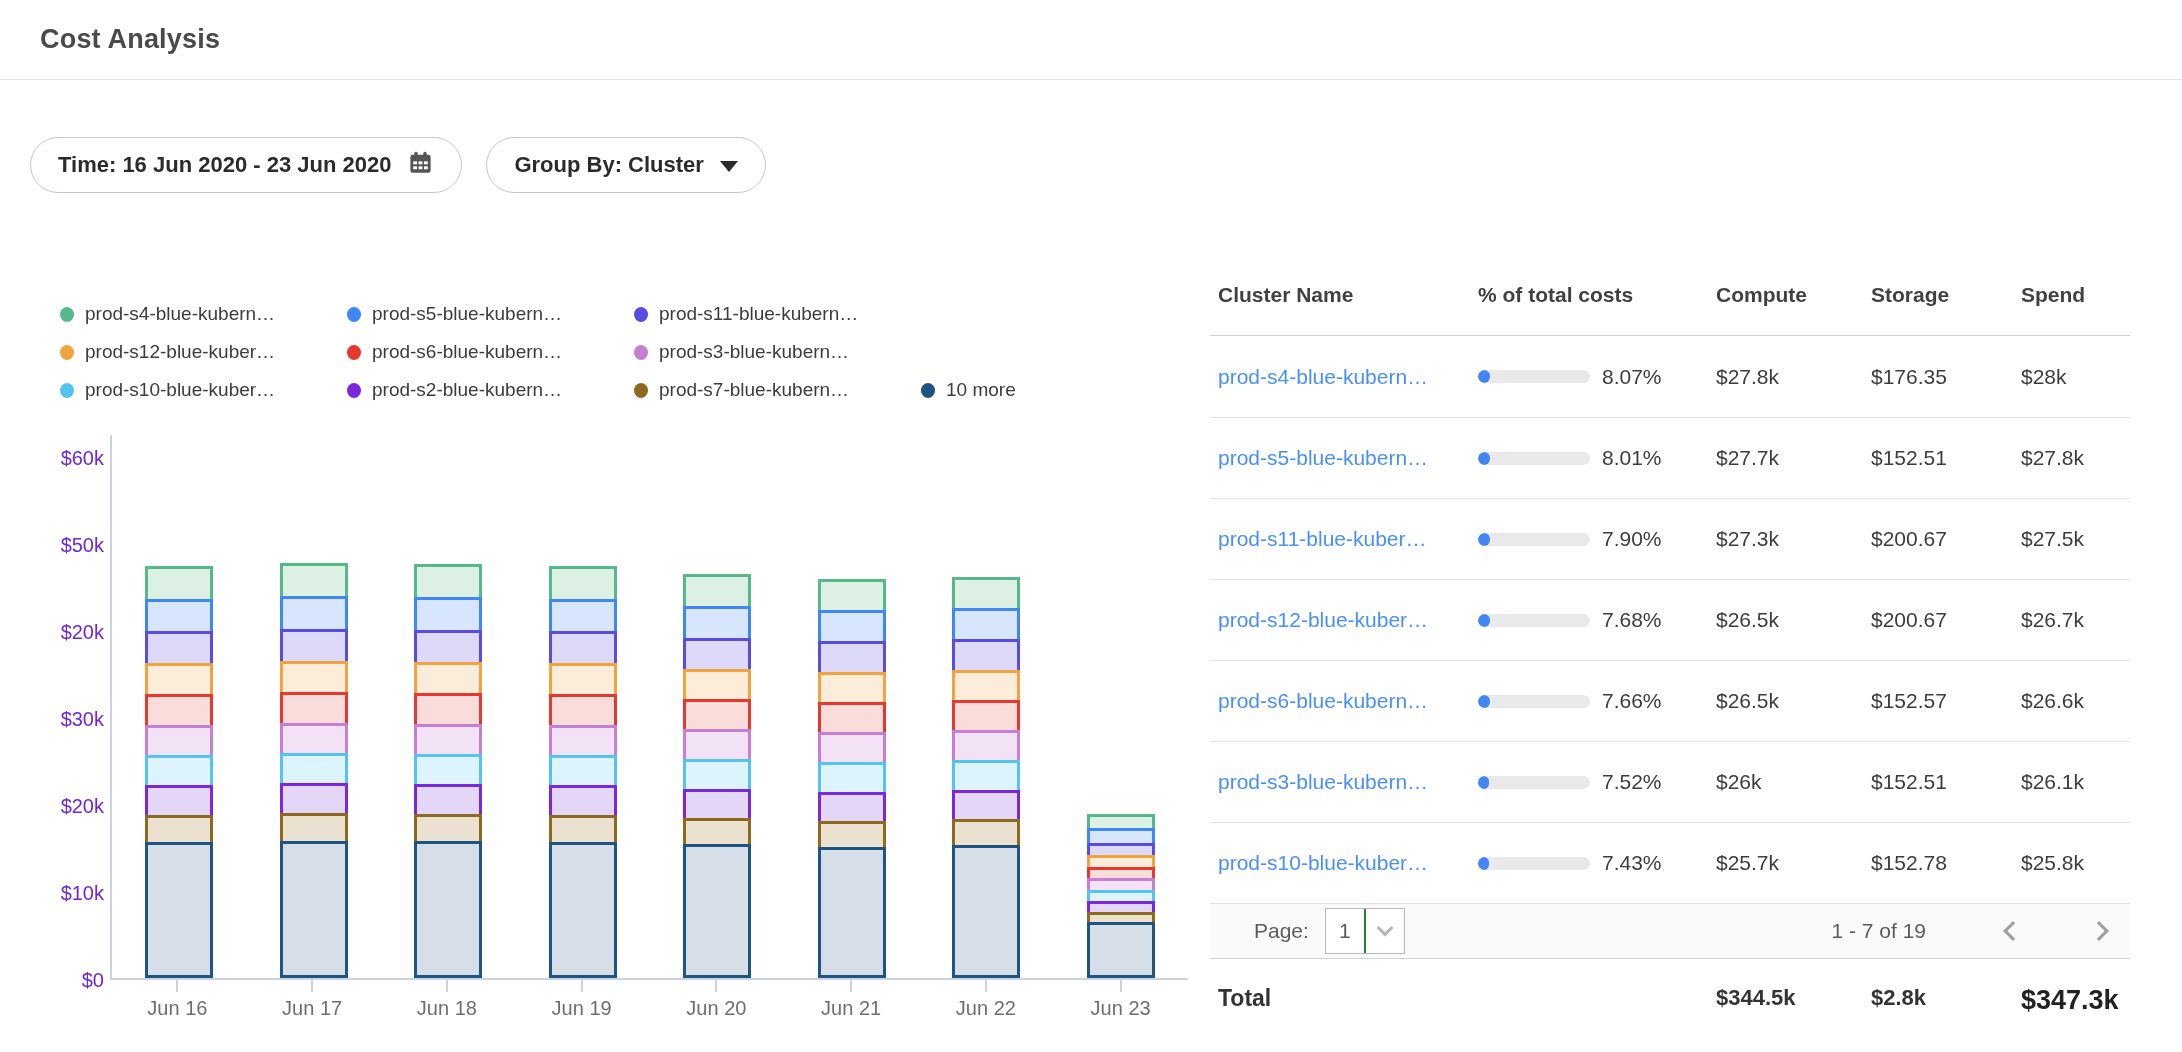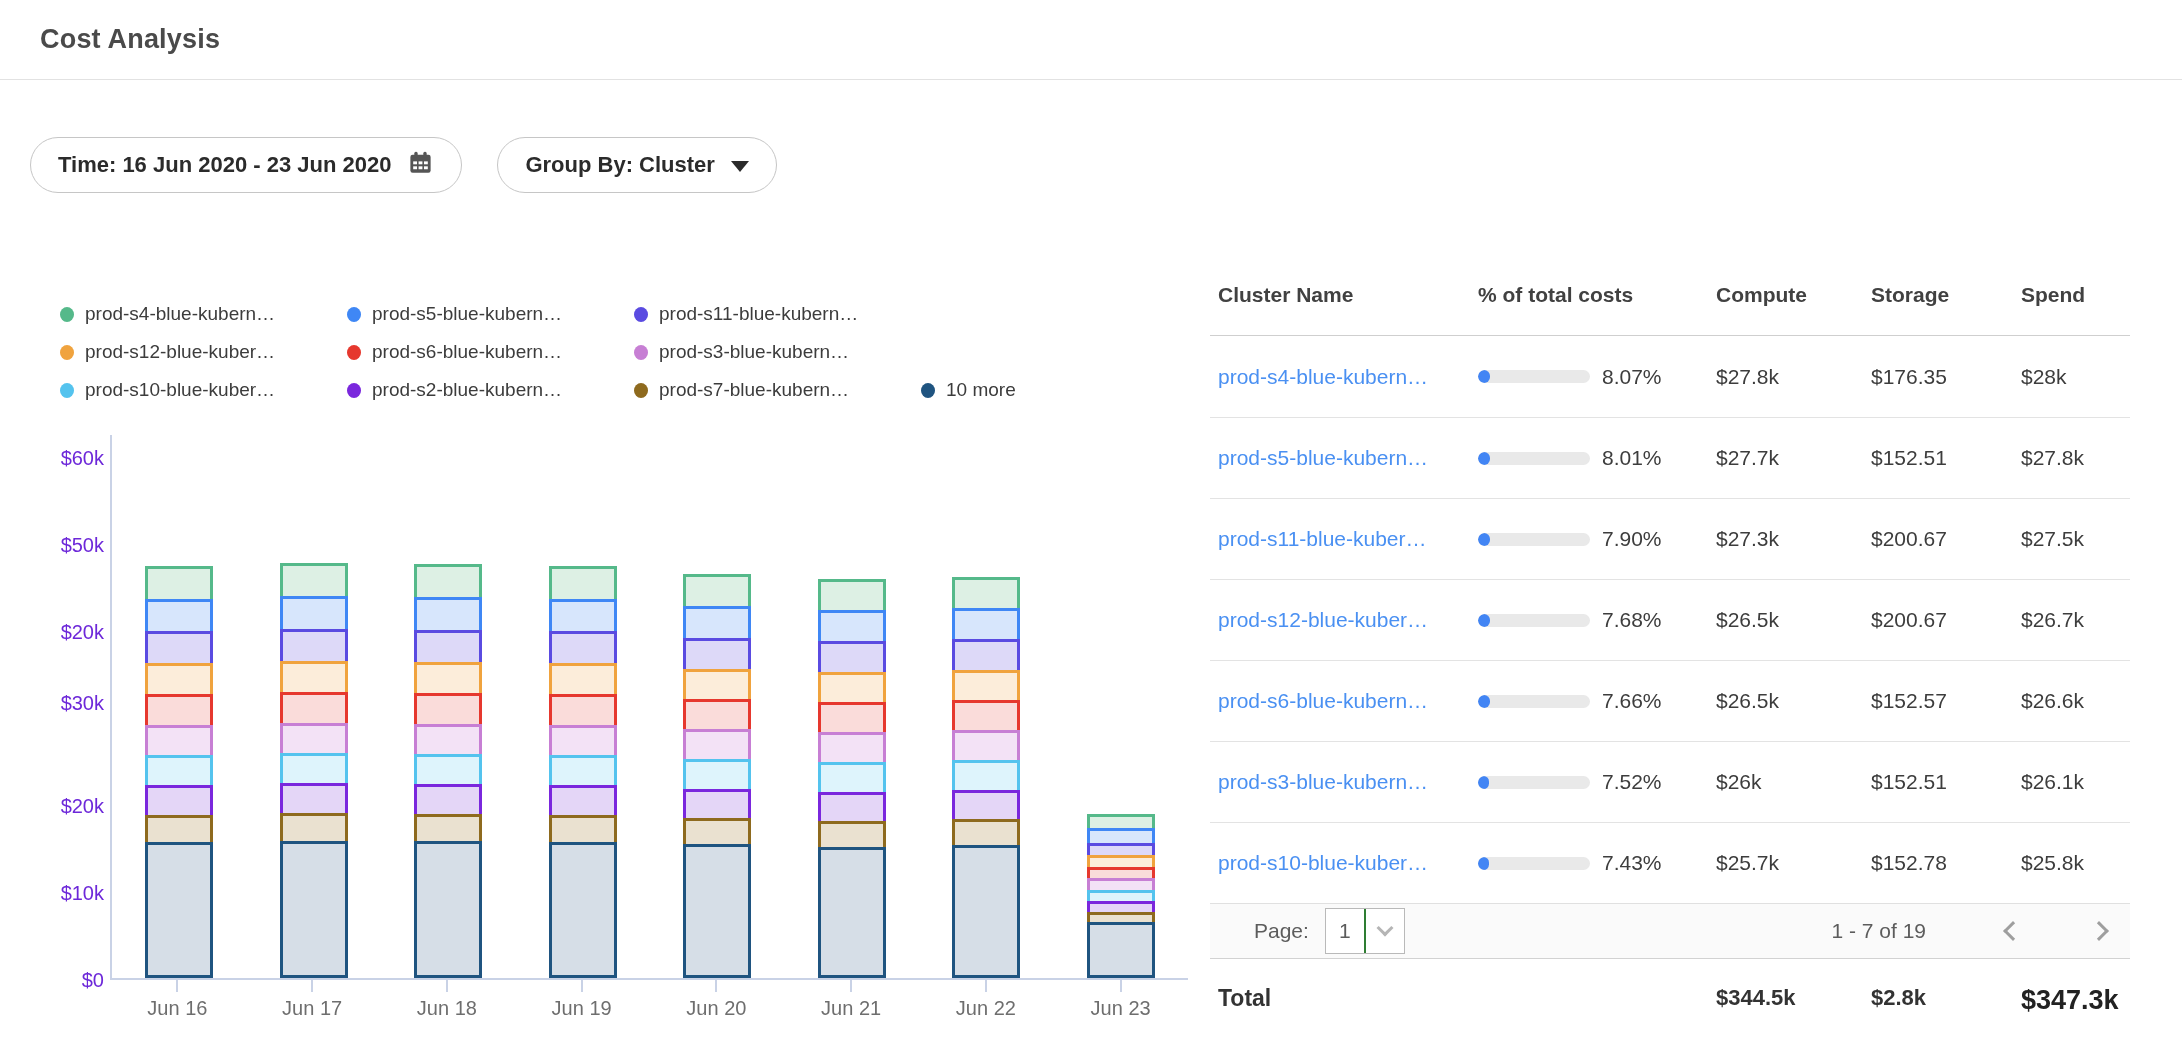--- a/index.html
+++ b/index.html
@@ -5,21 +5,21 @@
   * { box-sizing: border-box; margin: 0; padding: 0; }
   html,body { width:2182px; height:1052px; background:#fff; overflow:hidden;
     font-family:"Liberation Sans", sans-serif; }
   .app { position:relative; width:2182px; height:916px; background:#fff; }
 
   
   .page-header { height:80px; border-bottom:1px solid #e2e2e2; padding:24px 0 0 40px; }
   .page-title { font-size:27px; font-weight:600; color:#4a4a4a; letter-spacing:.2px; }
 
   
-  .filters { display:flex; gap:35px; padding:57px 0 0 30px; align-items:center; }
+  .filters { display:flex; gap:24px; padding:57px 0 0 30px; align-items:center; }
   .pill { display:flex; align-items:center; gap:16px; height:56px; padding:0 27px;
     background:#fff; border:1.5px solid #c6c6c6; border-radius:30px; cursor:pointer;
     font-family:"Liberation Sans", sans-serif; font-size:22px; font-weight:700; color:#2b2b2b; }
   .caret-down { width:0; height:0; border-left:9px solid transparent; border-right:9px solid transparent;
     border-top:11px solid #2b2b2b; margin-top:2px; }
   .cal-icon { display:inline-block; }
 
   
   .main { display:flex; margin-top:86px; }
   .chart-section { width:1210px; padding-left:30px; }
@@ -169,21 +169,21 @@
               <span class="legend-dot" style="background: rgb(31, 84, 128);"></span>
               <span class="legend-label">10 more</span>
             </span>
           </div>
         </div>
       <div class="chart">
         <div class="y-axis">
             <span class="y-tick" style="bottom: 509px;">$60k</span>
             <span class="y-tick" style="bottom: 422px;">$50k</span>
             <span class="y-tick" style="bottom: 335px;">$20k</span>
-            <span class="y-tick" style="bottom: 264px;">$30k</span>
+            <span class="y-tick" style="bottom: 248px;">$30k</span>
             <span class="y-tick" style="bottom: 161px;">$20k</span>
             <span class="y-tick" style="bottom: 74px;">$10k</span>
             <span class="y-tick" style="bottom: -13px;">$0</span>
           </div>
         <div class="plot-outer">
           <div class="plot">
               <div class="bar-slot">
                 <div class="bar-column">
                   <div class="bar-seg" style="height: 36px; background: rgb(221, 240, 228); border-color: rgb(85, 185, 138);"></div>
                   <div class="bar-seg" style="height: 35px; background: rgb(215, 230, 252); border-color: rgb(63, 135, 245);"></div>

